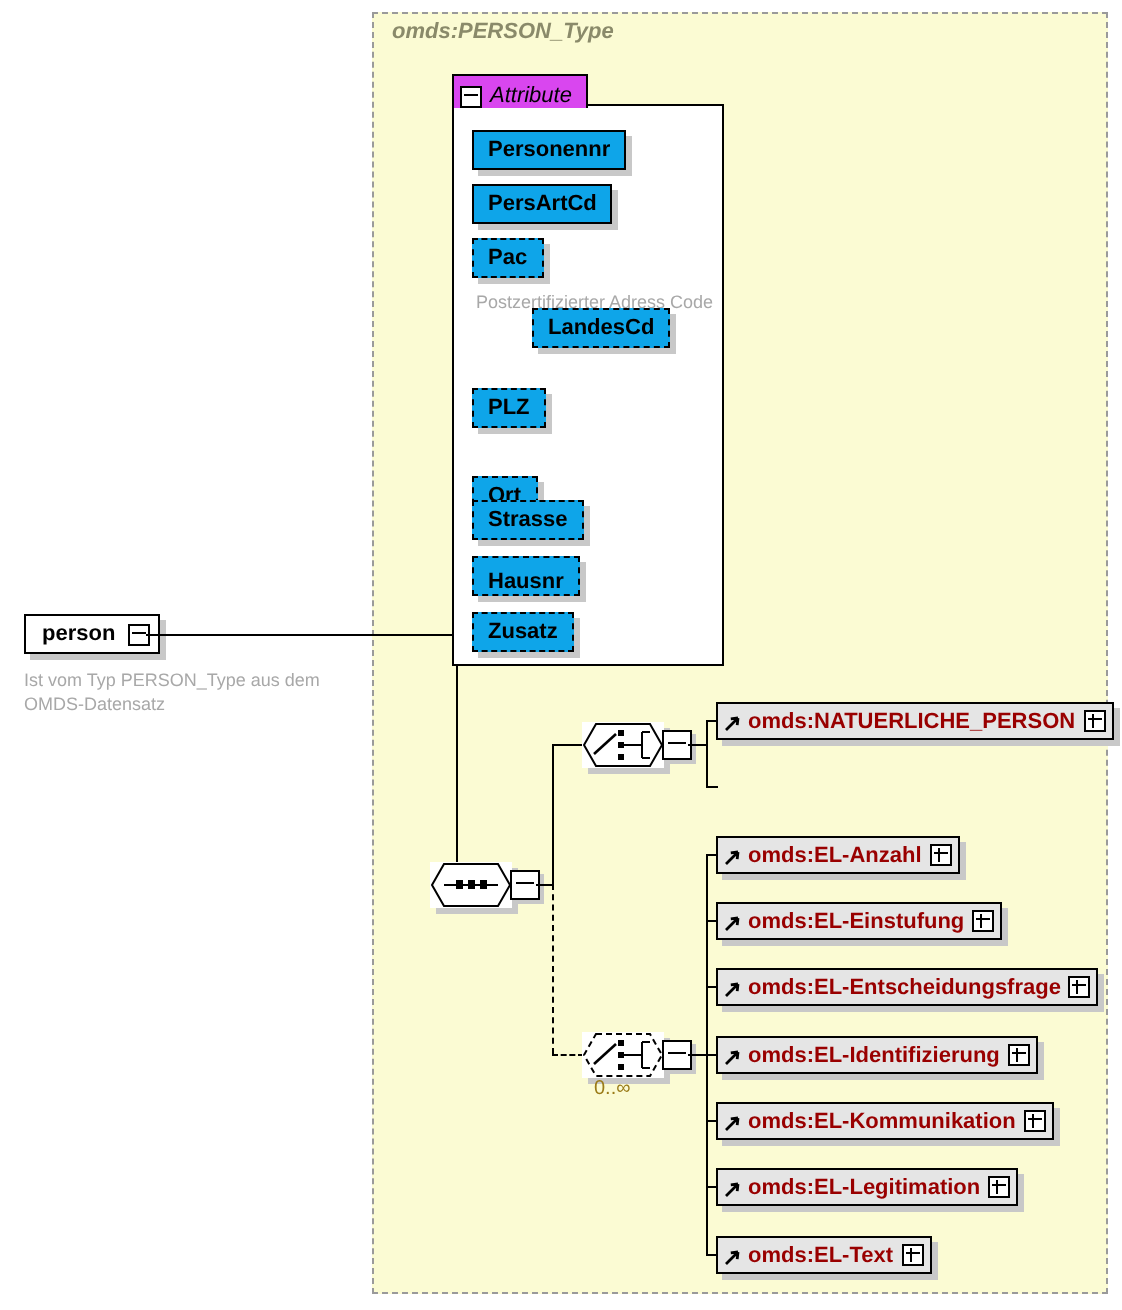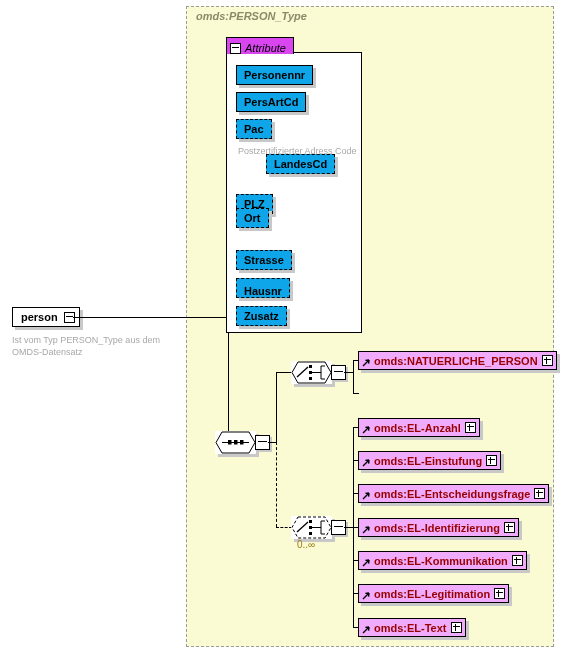--- a/index.html
+++ b/index.html
@@ -122,21 +122,21 @@
     width:176px;
     font-size:9px;
     line-height:12px;
     color:#a8a8a8;
   }
 
   
   .ref-box{
     position:absolute;
     height:19px;
-    background:#f0abfc;
+    background:#e5e5e5;
     border:1px solid #000;
     box-sizing:border-box;
     display:flex;align-items:center;
     gap:4px;
     padding:0 3px 0 3px;
     white-space:nowrap;
     box-shadow:3px 3px 0 0 #c8c8c8;
   }
   .ref-box .rlbl{
     font-weight:bold;
@@ -223,21 +223,21 @@
   <div class="attr-item optional" style="left:236px;top:119px;">
       <span>Pac</span>
     </div>
   <div class="attr-note" style="left:238px;top:146px;">Postzertifizierter Adress Code</div>
   <div class="attr-item optional" style="left:236px;top:154px;margin-left:30px;">
       <span>LandesCd</span>
     </div>
   <div class="attr-item optional" style="left:236px;top:194px;">
       <span>PLZ</span>
     </div>
-  <div class="attr-item optional" style="left:236px;top:208px;">
+  <div class="attr-item optional" style="left:236px;top:238px;">
       <span>Ort</span>
     </div>
   <div class="attr-item optional" style="left:236px;top:250px;">
       <span>Strasse</span>
     </div>
   <div class="attr-item optional" style="left:236px;top:278px;align-items:flex-end;">
       <span>Hausnr</span>
     </div>
   <div class="attr-item optional" style="left:236px;top:306px;">
       <span>Zusatz</span>

